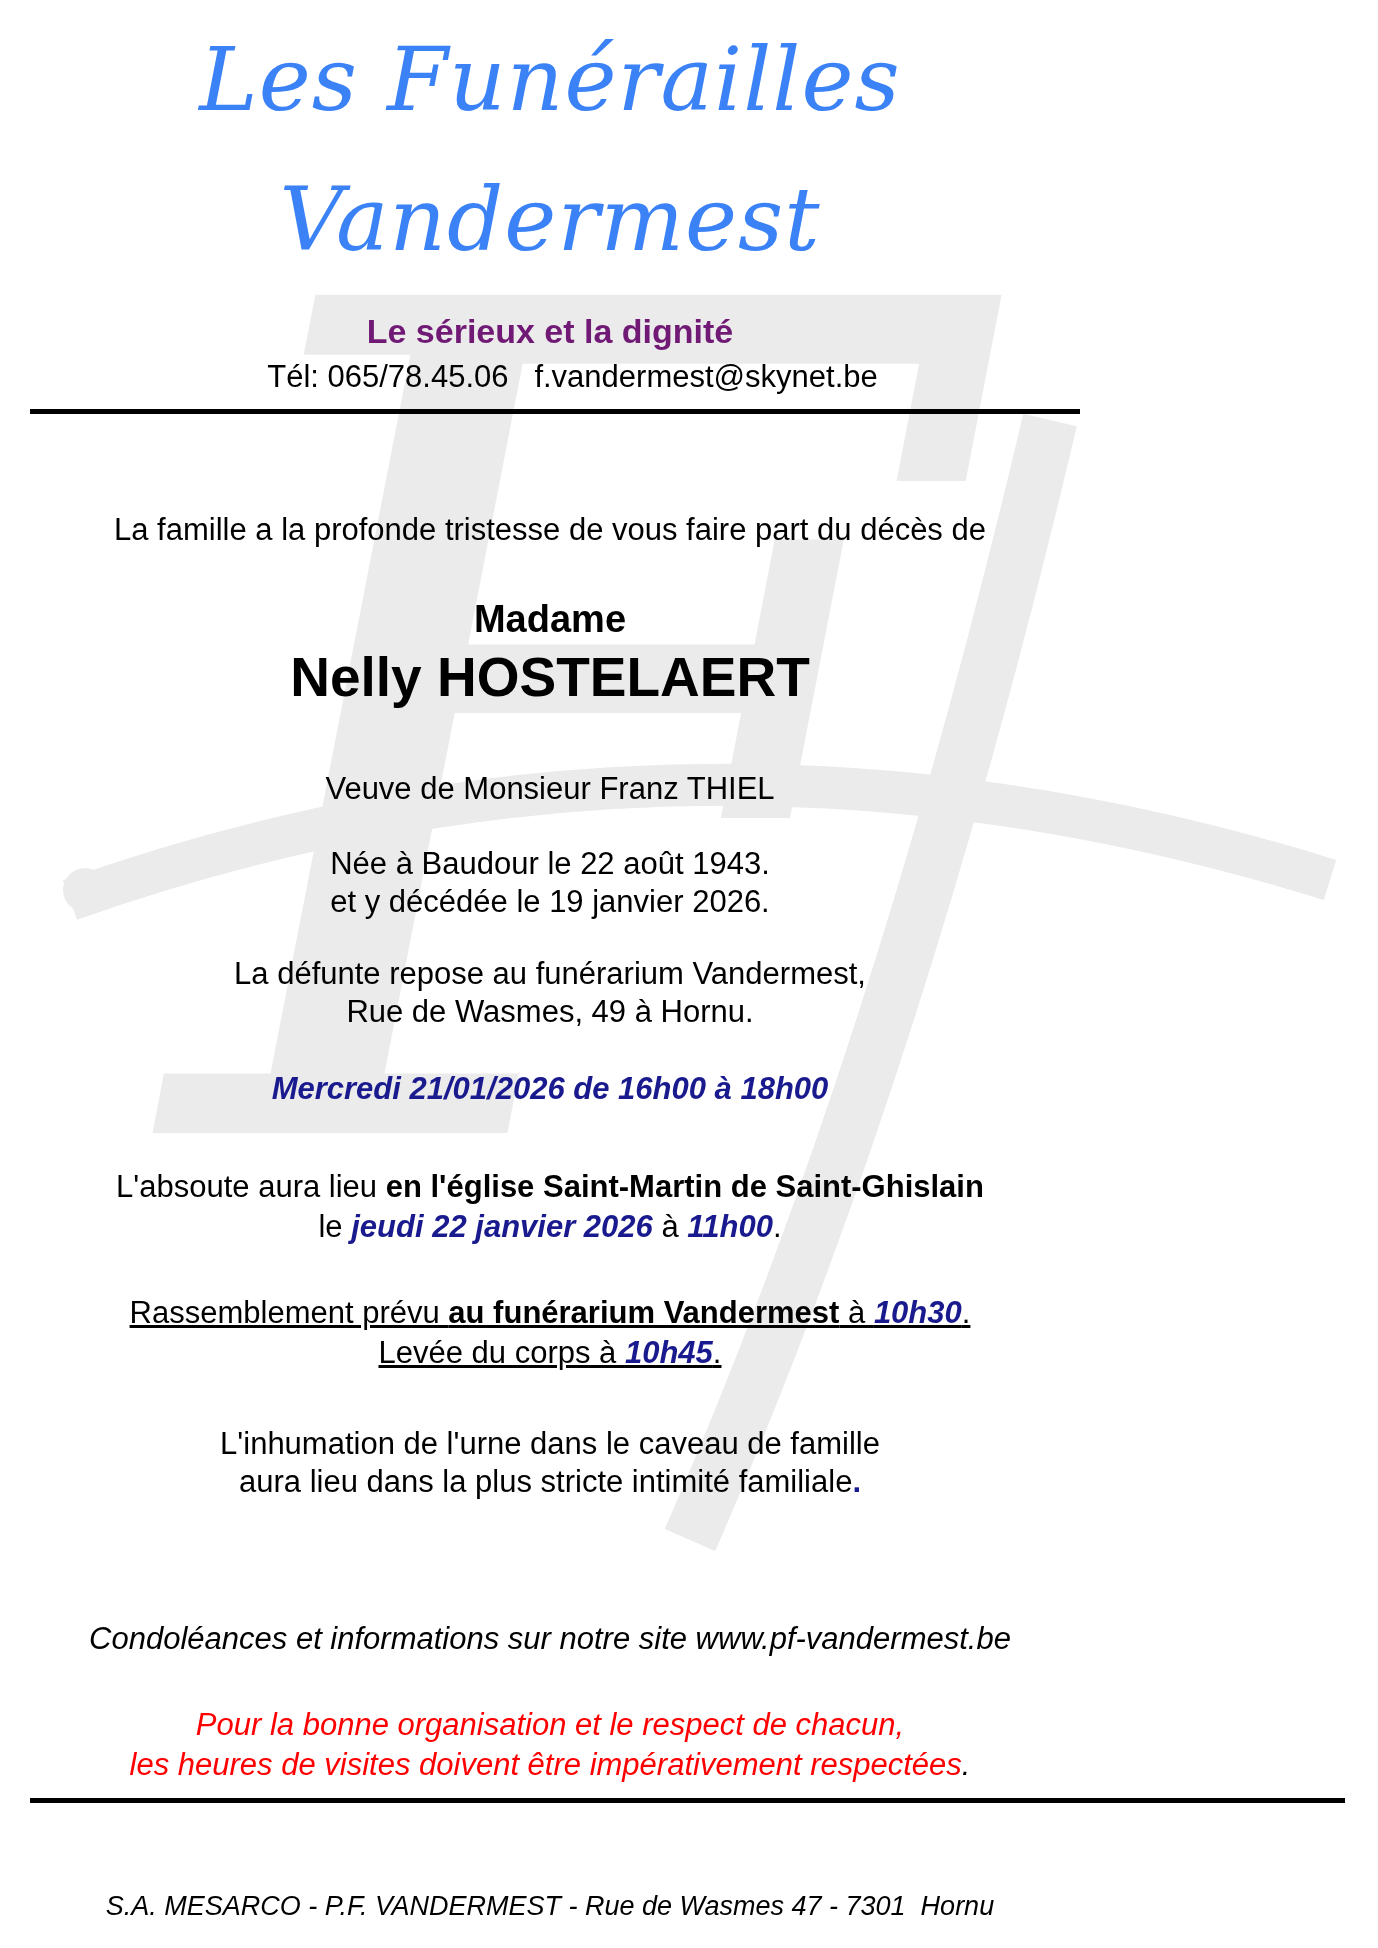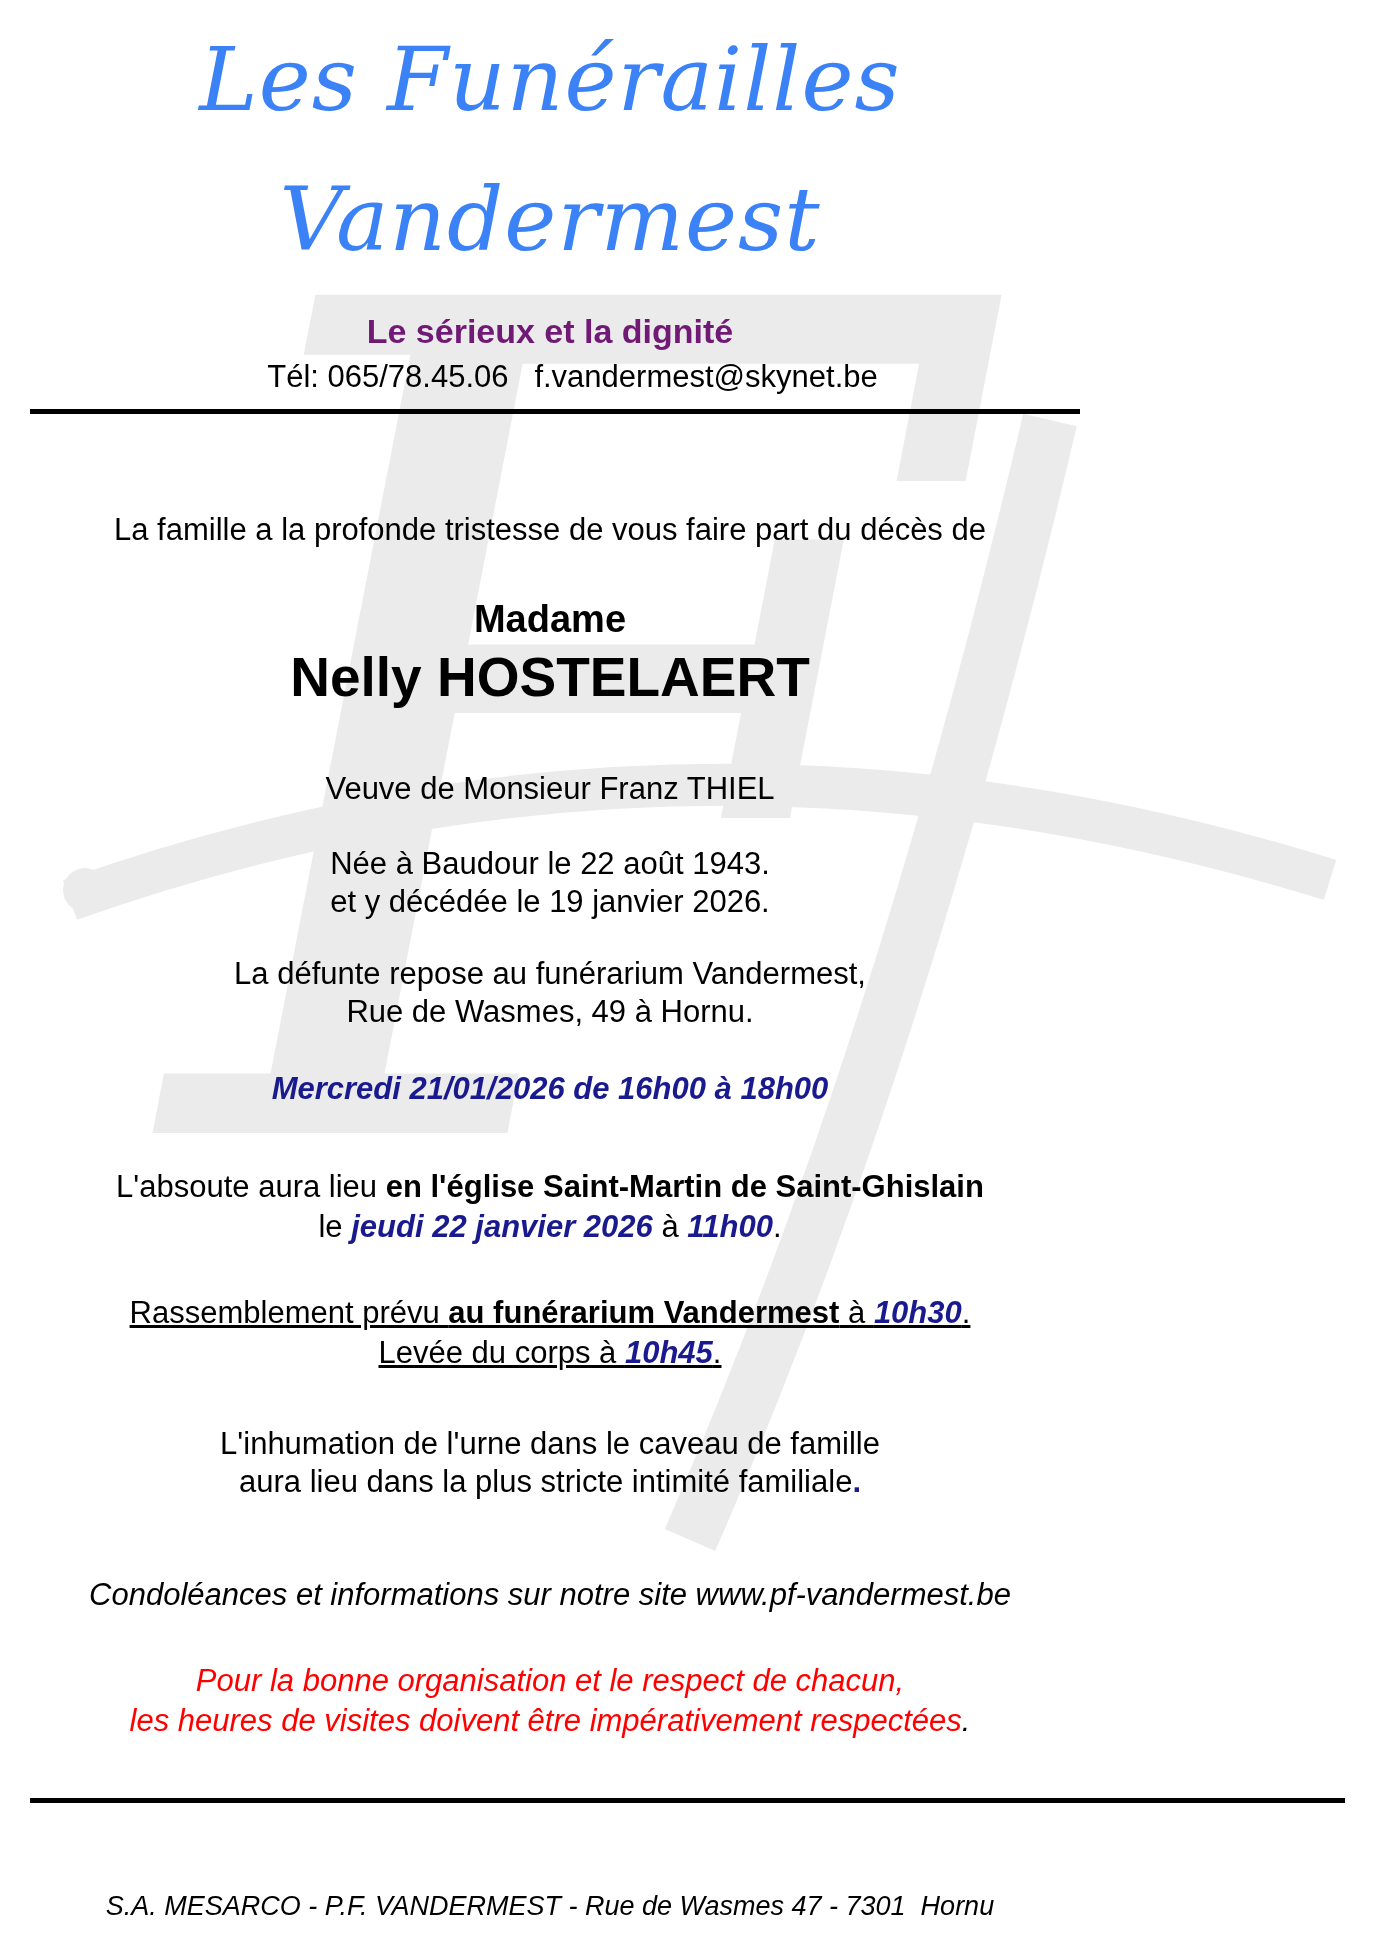--- a/index.html
+++ b/index.html
@@ -69,21 +69,21 @@
   .intro       { margin-top: 98px;  font-size: 31px; }
   .honorific   { margin-top: 50px;  font-size: 38px; font-weight: bold; }
   .name        { margin-top: 4px;   font-size: 55px; font-weight: bold; }
   .widow       { margin-top: 62px;  font-size: 31px; }
   .dates       { margin-top: 38px;  font-size: 31px; line-height: 38px; }
   .repose      { margin-top: 34px;  font-size: 31px; line-height: 38px; }
   .visits      { margin-top: 38px;  font-size: 31px; line-height: 40px; }
   .absoute     { margin-top: 58px;  font-size: 31px; line-height: 40px; }
   .gathering   { margin-top: 46px;  font-size: 31px; line-height: 40px; text-decoration: underline; }
   .inhumation  { margin-top: 52px;  font-size: 31px; line-height: 38px; }
-  .condolences { margin-top: 76px;  font-size: 31px; font-style: italic; }
+  .condolences { margin-top: 120px;  font-size: 31px; font-style: italic; }
   .notice      { margin-top: 48px;  font-size: 31px; line-height: 40px;
                  font-style: italic; color: #FF0000; }
 
   .blue   { color: #1A1A8F; font-weight: bold; font-style: italic; }
   .bold   { font-weight: bold; }
   .black  { color: #000000; }
   .blue-dot { color: #1A1A8F; font-weight: bold; }
 
   .footer {
     position: absolute;

